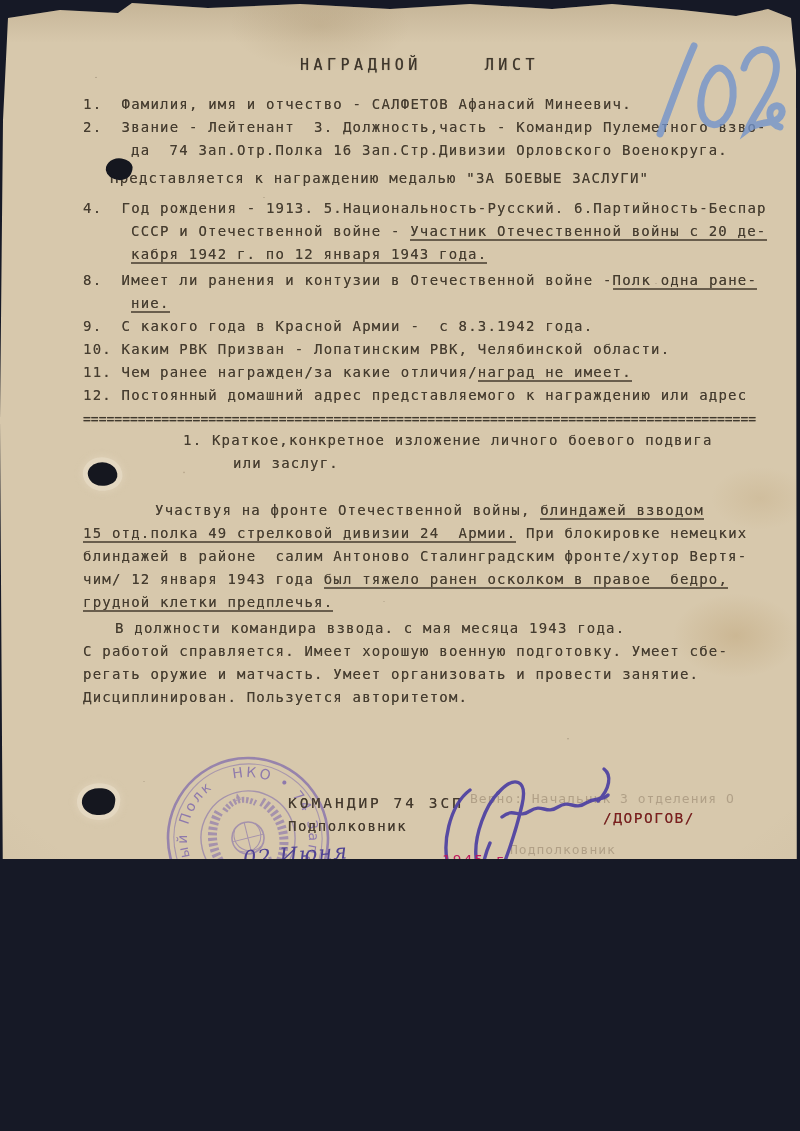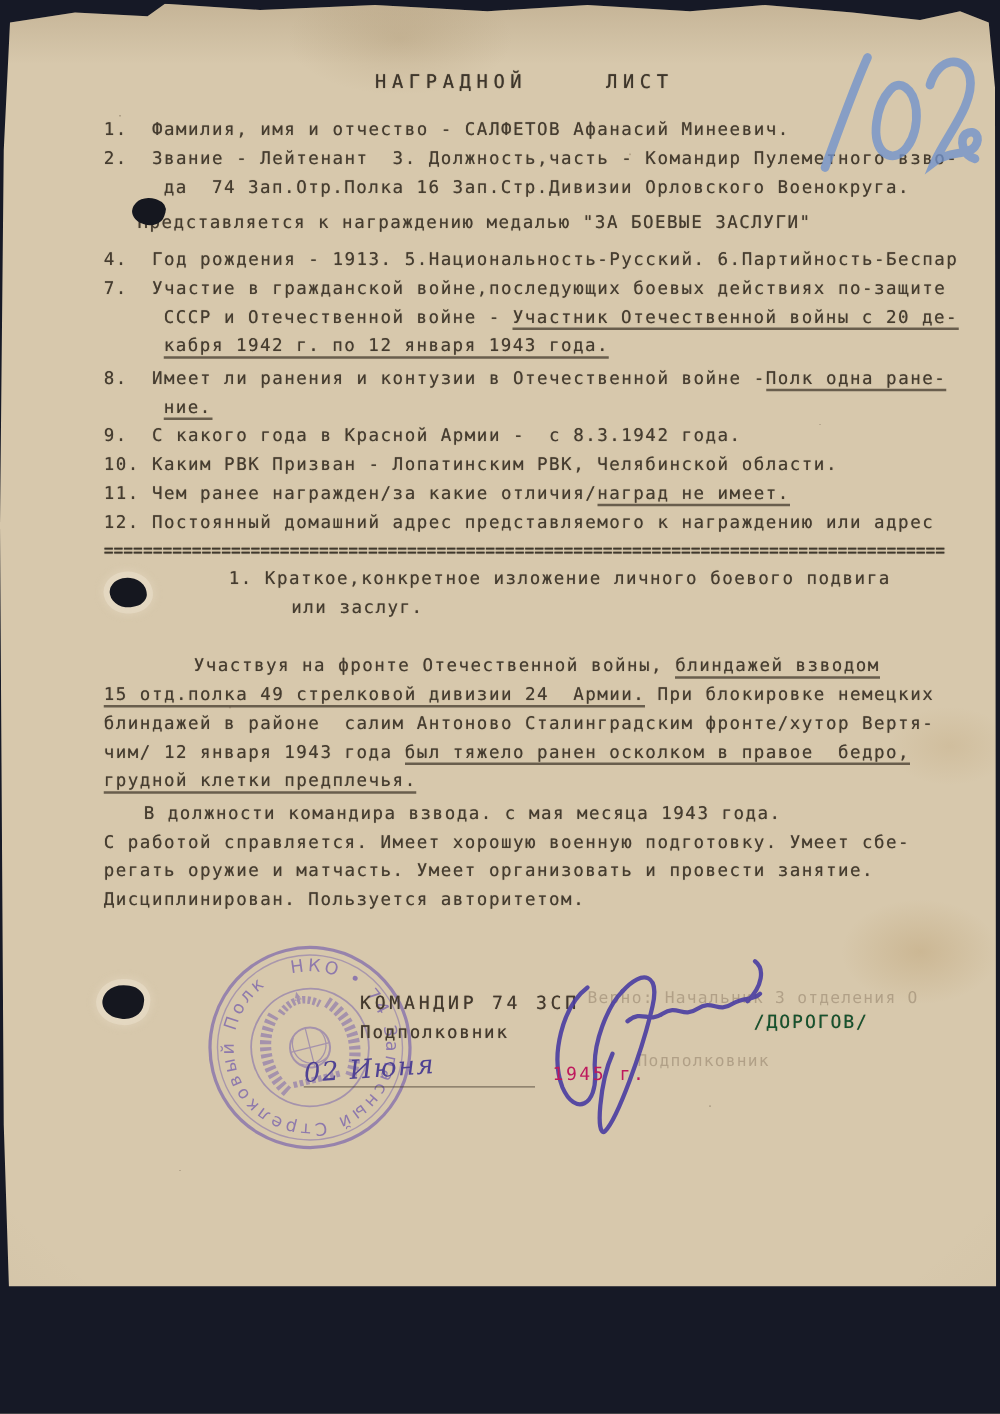--- a/index.html
+++ b/index.html
@@ -1,18 +1,18 @@
 <!DOCTYPE html>
 <html><head>
 <meta charset="utf-8">
 <style>
   html,body{margin:0;padding:0;}
   body{width:800px;height:1131px;background:#161926;overflow:hidden;position:relative;
        font-family:"DejaVu Sans Mono",monospace;}
-  .paper{position:absolute;left:0;top:0;width:800px;height:1029px;background:#d7c8ac;
+  .paper{position:absolute;left:0;top:0;width:800px;height:859px;background:#d7c8ac;
     clip-path:polygon(8px 18px,60px 10px,118px 13px,132px 3px,208px 8px,300px 4px,390px 9px,
       470px 4px,552px 9px,612px 4px,682px 10px,736px 16px,768px 9px,791px 18px,796px 70px,
       797px 1090px,792px 1121px,700px 1117px,600px 1122px,430px 1118px,300px 1123px,
       150px 1119px,40px 1124px,10px 1119px,3px 900px,0px 420px,3px 120px);
     overflow:hidden;}
   .paper::before{content:"";position:absolute;inset:0;pointer-events:none;
     background:
       radial-gradient(circle 1.4px at 12% 9%, rgba(70,55,40,.5), transparent 70%),
       radial-gradient(circle 1.2px at 33% 23%, rgba(70,55,40,.45), transparent 70%),
       radial-gradient(circle 1.6px at 63% 12%, rgba(90,65,40,.4), transparent 70%),
@@ -39,21 +39,21 @@
   .hole{position:absolute;background:#15171f;}
   .hole.halo{box-shadow:0 0 0 5px rgba(238,229,209,.45), 0 0 6px 7px rgba(238,229,209,.25);}
   .stamp{position:absolute;left:148px;top:738px;width:200px;height:200px;
     transform:rotate(-14deg);opacity:.85;}
   .sig{position:absolute;left:410px;top:745px;}
   .cmd1{position:absolute;left:288px;top:795px;font-size:14.5px;letter-spacing:3px;
     color:#43392d;white-space:pre;text-shadow:0 0 .6px rgba(67,57,45,.7);}
   .cmd2{position:absolute;left:288px;top:818px;font-size:14px;letter-spacing:1.5px;
     color:#43392d;white-space:pre;text-shadow:0 0 .6px rgba(67,57,45,.7);}
   .sname{position:absolute;left:603px;top:810px;font-size:14.5px;letter-spacing:1.5px;
-    color:#14532d;white-space:pre;text-shadow:0 0 .6px rgba(67,57,45,.7);}
+    color:#7f1d1d;white-space:pre;text-shadow:0 0 .6px rgba(67,57,45,.7);}
   .daterow{position:absolute;left:243px;top:843px;display:flex;align-items:flex-end;}
   .dateu{display:inline-block;width:185px;border-bottom:1.6px solid rgba(58,50,38,.6);
     padding-bottom:2px;}
   .hw{font-family:"DejaVu Serif",serif;font-style:italic;font-size:21px;color:#4f4293;
     display:inline-block;transform:rotate(-4deg);letter-spacing:1px;}
   .typedyear{font-size:14.5px;letter-spacing:2px;color:#be185d;margin-left:14px;
     padding-bottom:2px;white-space:pre;}
   .ghost{position:absolute;left:470px;top:756px;width:280px;font-size:13px;line-height:17px;
     letter-spacing:1px;color:rgba(95,78,58,.32);filter:blur(.4px);white-space:pre;}
   .ghost div:nth-child(2){padding-left:40px;}
@@ -70,21 +70,20 @@
 <div class="paper">
 
   <div class="doc-text">
     <div class="doc-title">НАГРАДНОЙ  ЛИСТ</div>
     <div id="doc-lines">
         <div class="tline" style="margin-top: 16px;"><span>1.  Фамилия, имя и отчество - САЛФЕТОВ Афанасий Минеевич.</span></div>
         <div class="tline"><span>2.  Звание - Лейтенант  3. Должность,часть - Командир Пулеметного взво-</span></div>
         <div class="tline" style="padding-left: 48px;"><span>да  74 Зап.Отр.Полка 16 Зап.Стр.Дивизии Орловского Военокруга.</span></div>
         <div class="tline" style="padding-left: 27px; margin-top: 5px;"><span>Представляется к награждению медалью "ЗА БОЕВЫЕ ЗАСЛУГИ"</span></div>
         <div class="tline" style="margin-top: 7px;"><span>4.  Год рождения - 1913. 5.Национальность-Русский. 6.Партийность-Беспар</span></div>
-        <div class="tline"><span>7.  Участие в гражданской войне,последующих боевых действиях по-защите</span></div>
         <div class="tline" style="padding-left: 48px;"><span>СССР и Отечественной войне - </span><span class="u">Участник Отечественной войны с 20 де-</span></div>
         <div class="tline" style="padding-left: 48px;"><span class="u">кабря 1942 г. по 12 января 1943 года.</span></div>
         <div class="tline" style="margin-top: 3px;"><span>8.  Имеет ли ранения и контузии в Отечественной войне -</span><span class="u">Полк одна ране-</span></div>
         <div class="tline" style="padding-left: 48px;"><span class="u">ние.</span></div>
         <div class="tline"><span>9.  С какого года в Красной Армии -  с 8.3.1942 года.</span></div>
         <div class="tline"><span>10. Каким РВК Призван - Лопатинским РВК, Челябинской области.</span></div>
         <div class="tline"><span>11. Чем ранее награжден/за какие отличия/</span><span class="u">наград не имеет.</span></div>
         <div class="tline"><span>12. Постоянный домашний адрес представляемого к награждению или адрес</span></div>
         <div class="tline divider" style="margin-top: 4px;"><span>======================================================================================</span></div>
         <div class="tline" style="padding-left: 100px; margin-top: 2px;"><span>1. Краткое,конкретное изложение личного боевого подвига</span></div>

